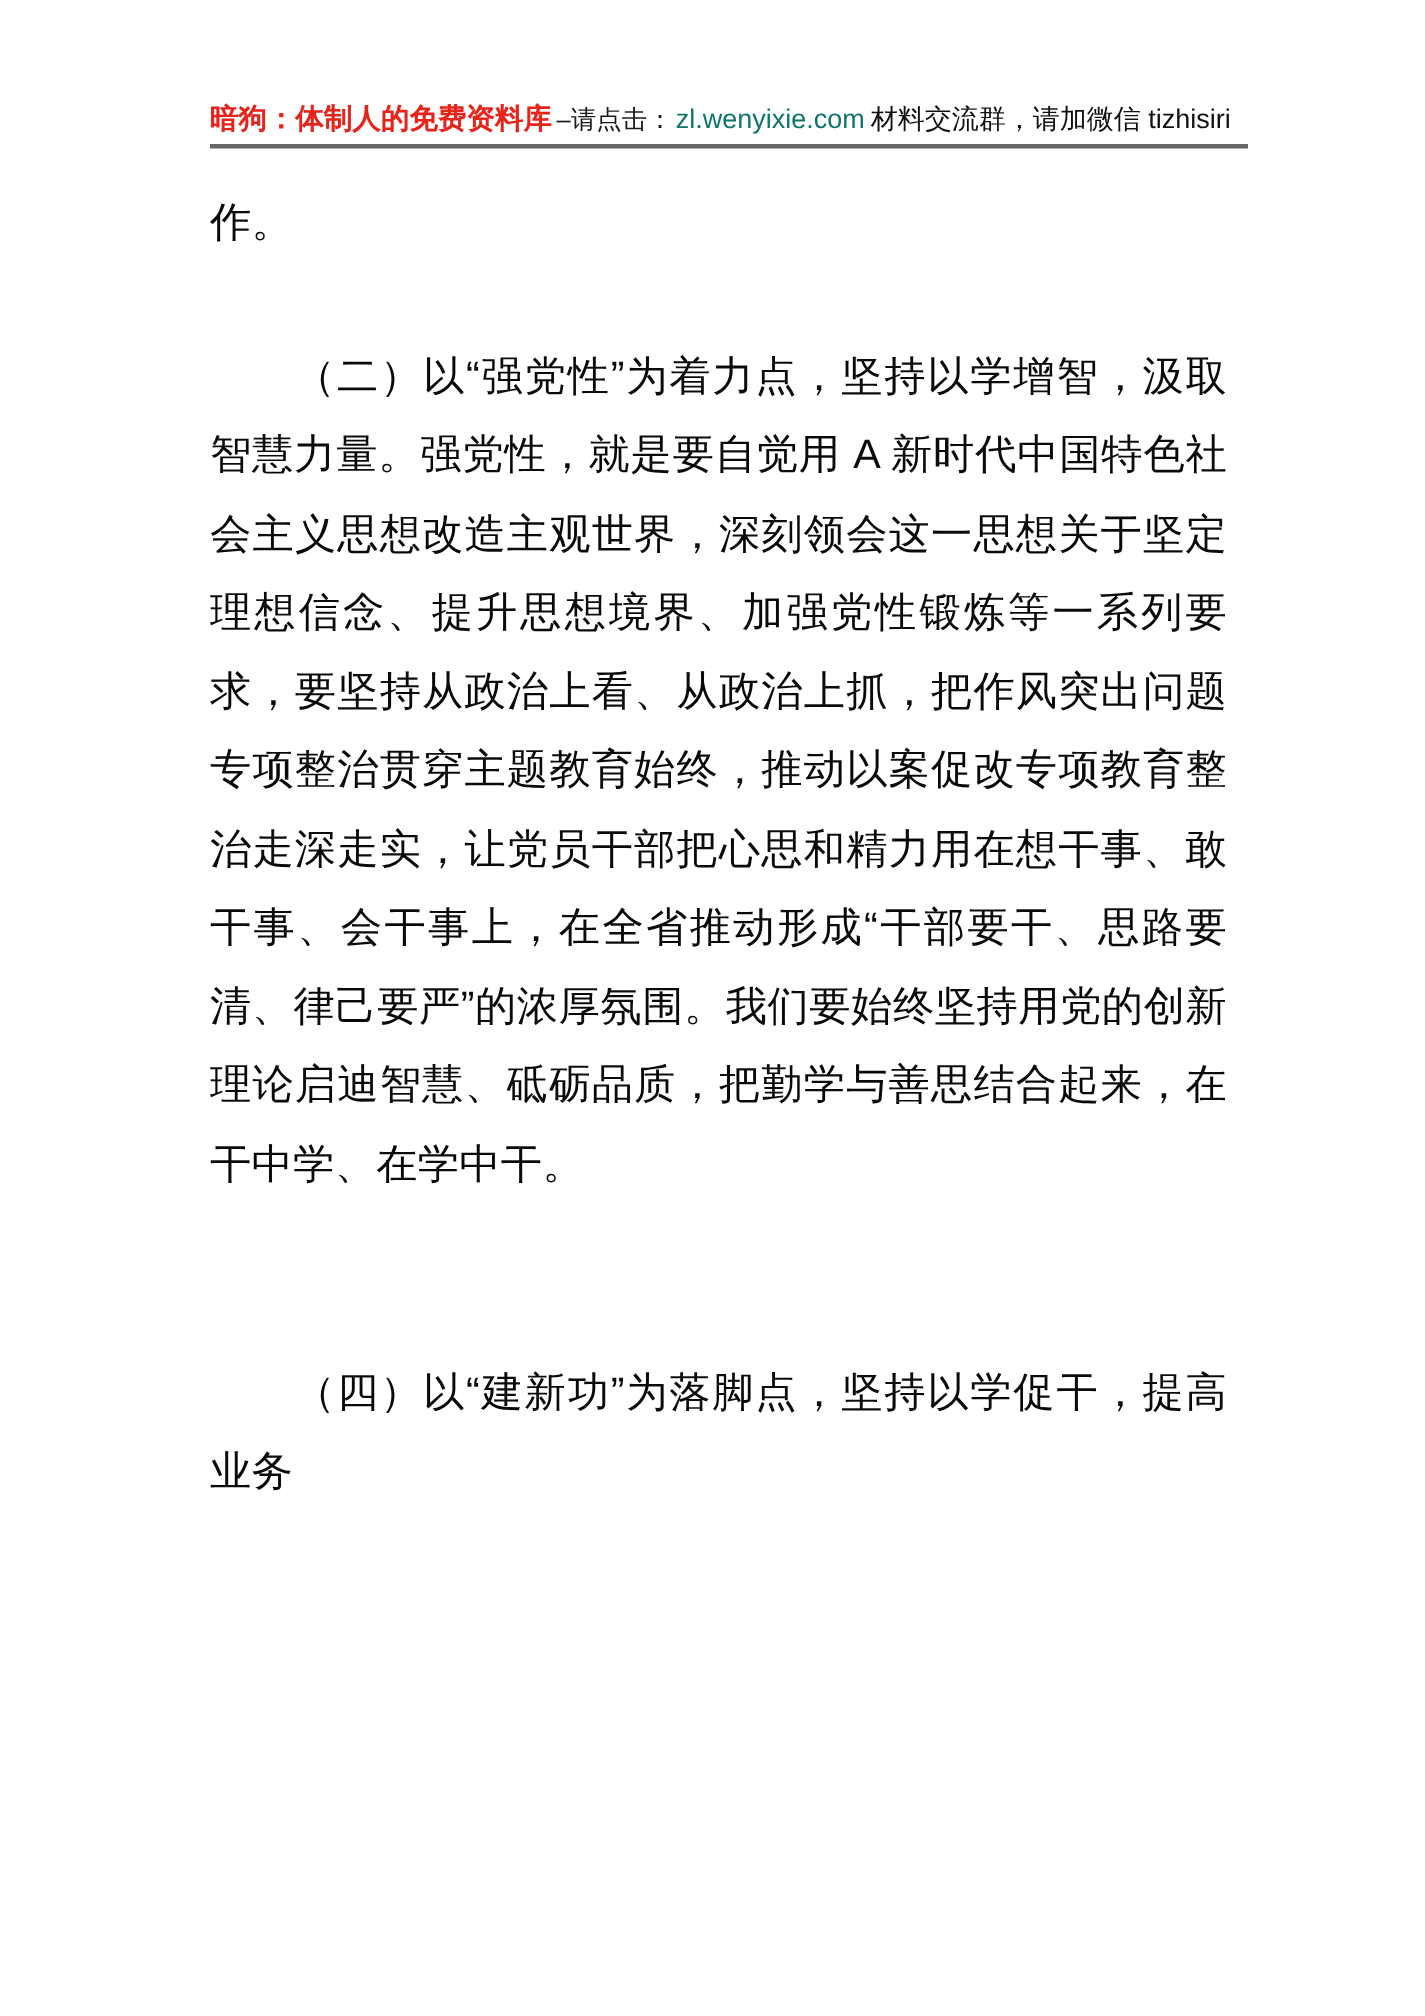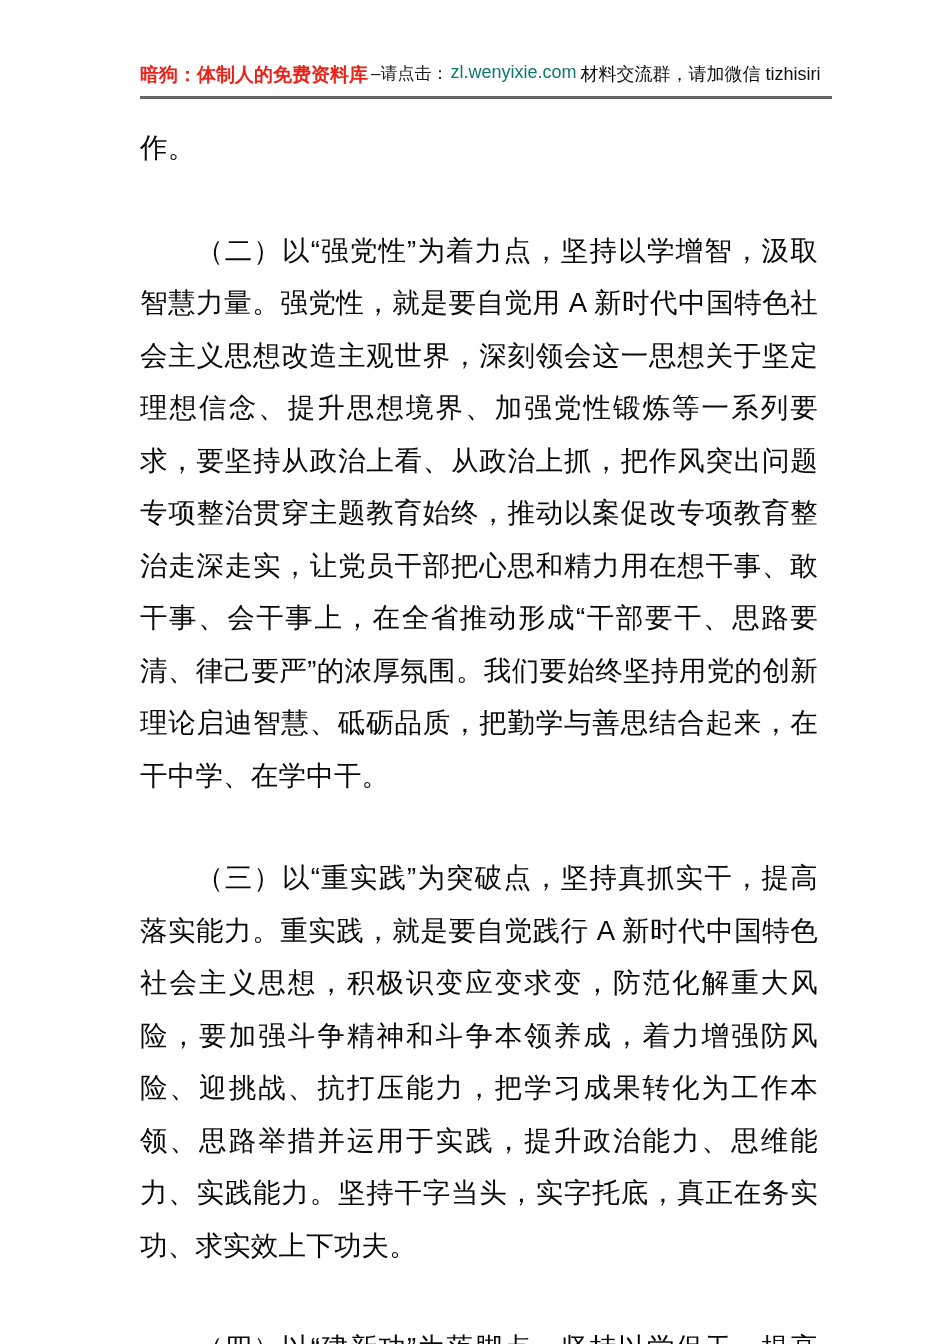--- a/index.html
+++ b/index.html
@@ -20,21 +20,21 @@
   }
 
   
   .header-banner {
     position: absolute;
     left: 140px;
     top: 62px;
     width: 692px;
     height: 34px;
     display: flex;
-    align-items: flex-start;
+    align-items: center;
     white-space: nowrap;
   }
   .hdr-brand {
     color: #e8231a;
     font-size: 19px;
     font-weight: bold;
     letter-spacing: 0px;
   }
   .hdr-click {
     color: #1a1a1a;
@@ -102,21 +102,20 @@
   <div class="body-area">
 
     <p class="para">作。</p>
 
     <div class="gap-lg"></div>
 
     <p class="para indent">（二）以“强党性”为着力点，坚持以学增智，汲取智慧力量。强党性，就是要自觉用 A 新时代中国特色社会主义思想改造主观世界，深刻领会这一思想关于坚定理想信念、提升思想境界、加强党性锻炼等一系列要求，要坚持从政治上看、从政治上抓，把作风突出问题专项整治贯穿主题教育始终，推动以案促改专项教育整治走深走实，让党员干部把心思和精力用在想干事、敢干事、会干事上，在全省推动形成“干部要干、思路要清、律己要严”的浓厚氛围。我们要始终坚持用党的创新理论启迪智慧、砥砺品质，把勤学与善思结合起来，在干中学、在学中干。</p>
 
     <div class="gap-lg"></div>
 
-    <p class="para indent">（三）以“重实践”为突破点，坚持真抓实干，提高落实能力。重实践，就是要自觉践行 A 新时代中国特色社会主义思想，积极识变应变求变，防范化解重大风险，要加强斗争精神和斗争本领养成，着力增强防风险、迎挑战、抗打压能力，把学习成果转化为工作本领、思路举措并运用于实践，提升政治能力、思维能力、实践能力。坚持干字当头，实字托底，真正在务实功、求实效上下功夫。</p>
 
     <div class="gap-lg"></div>
 
     <p class="para indent">（四）以“建新功”为落脚点，坚持以学促干，提高业务</p>
 
   </div>
 
 </div>
 
 </body></html>

